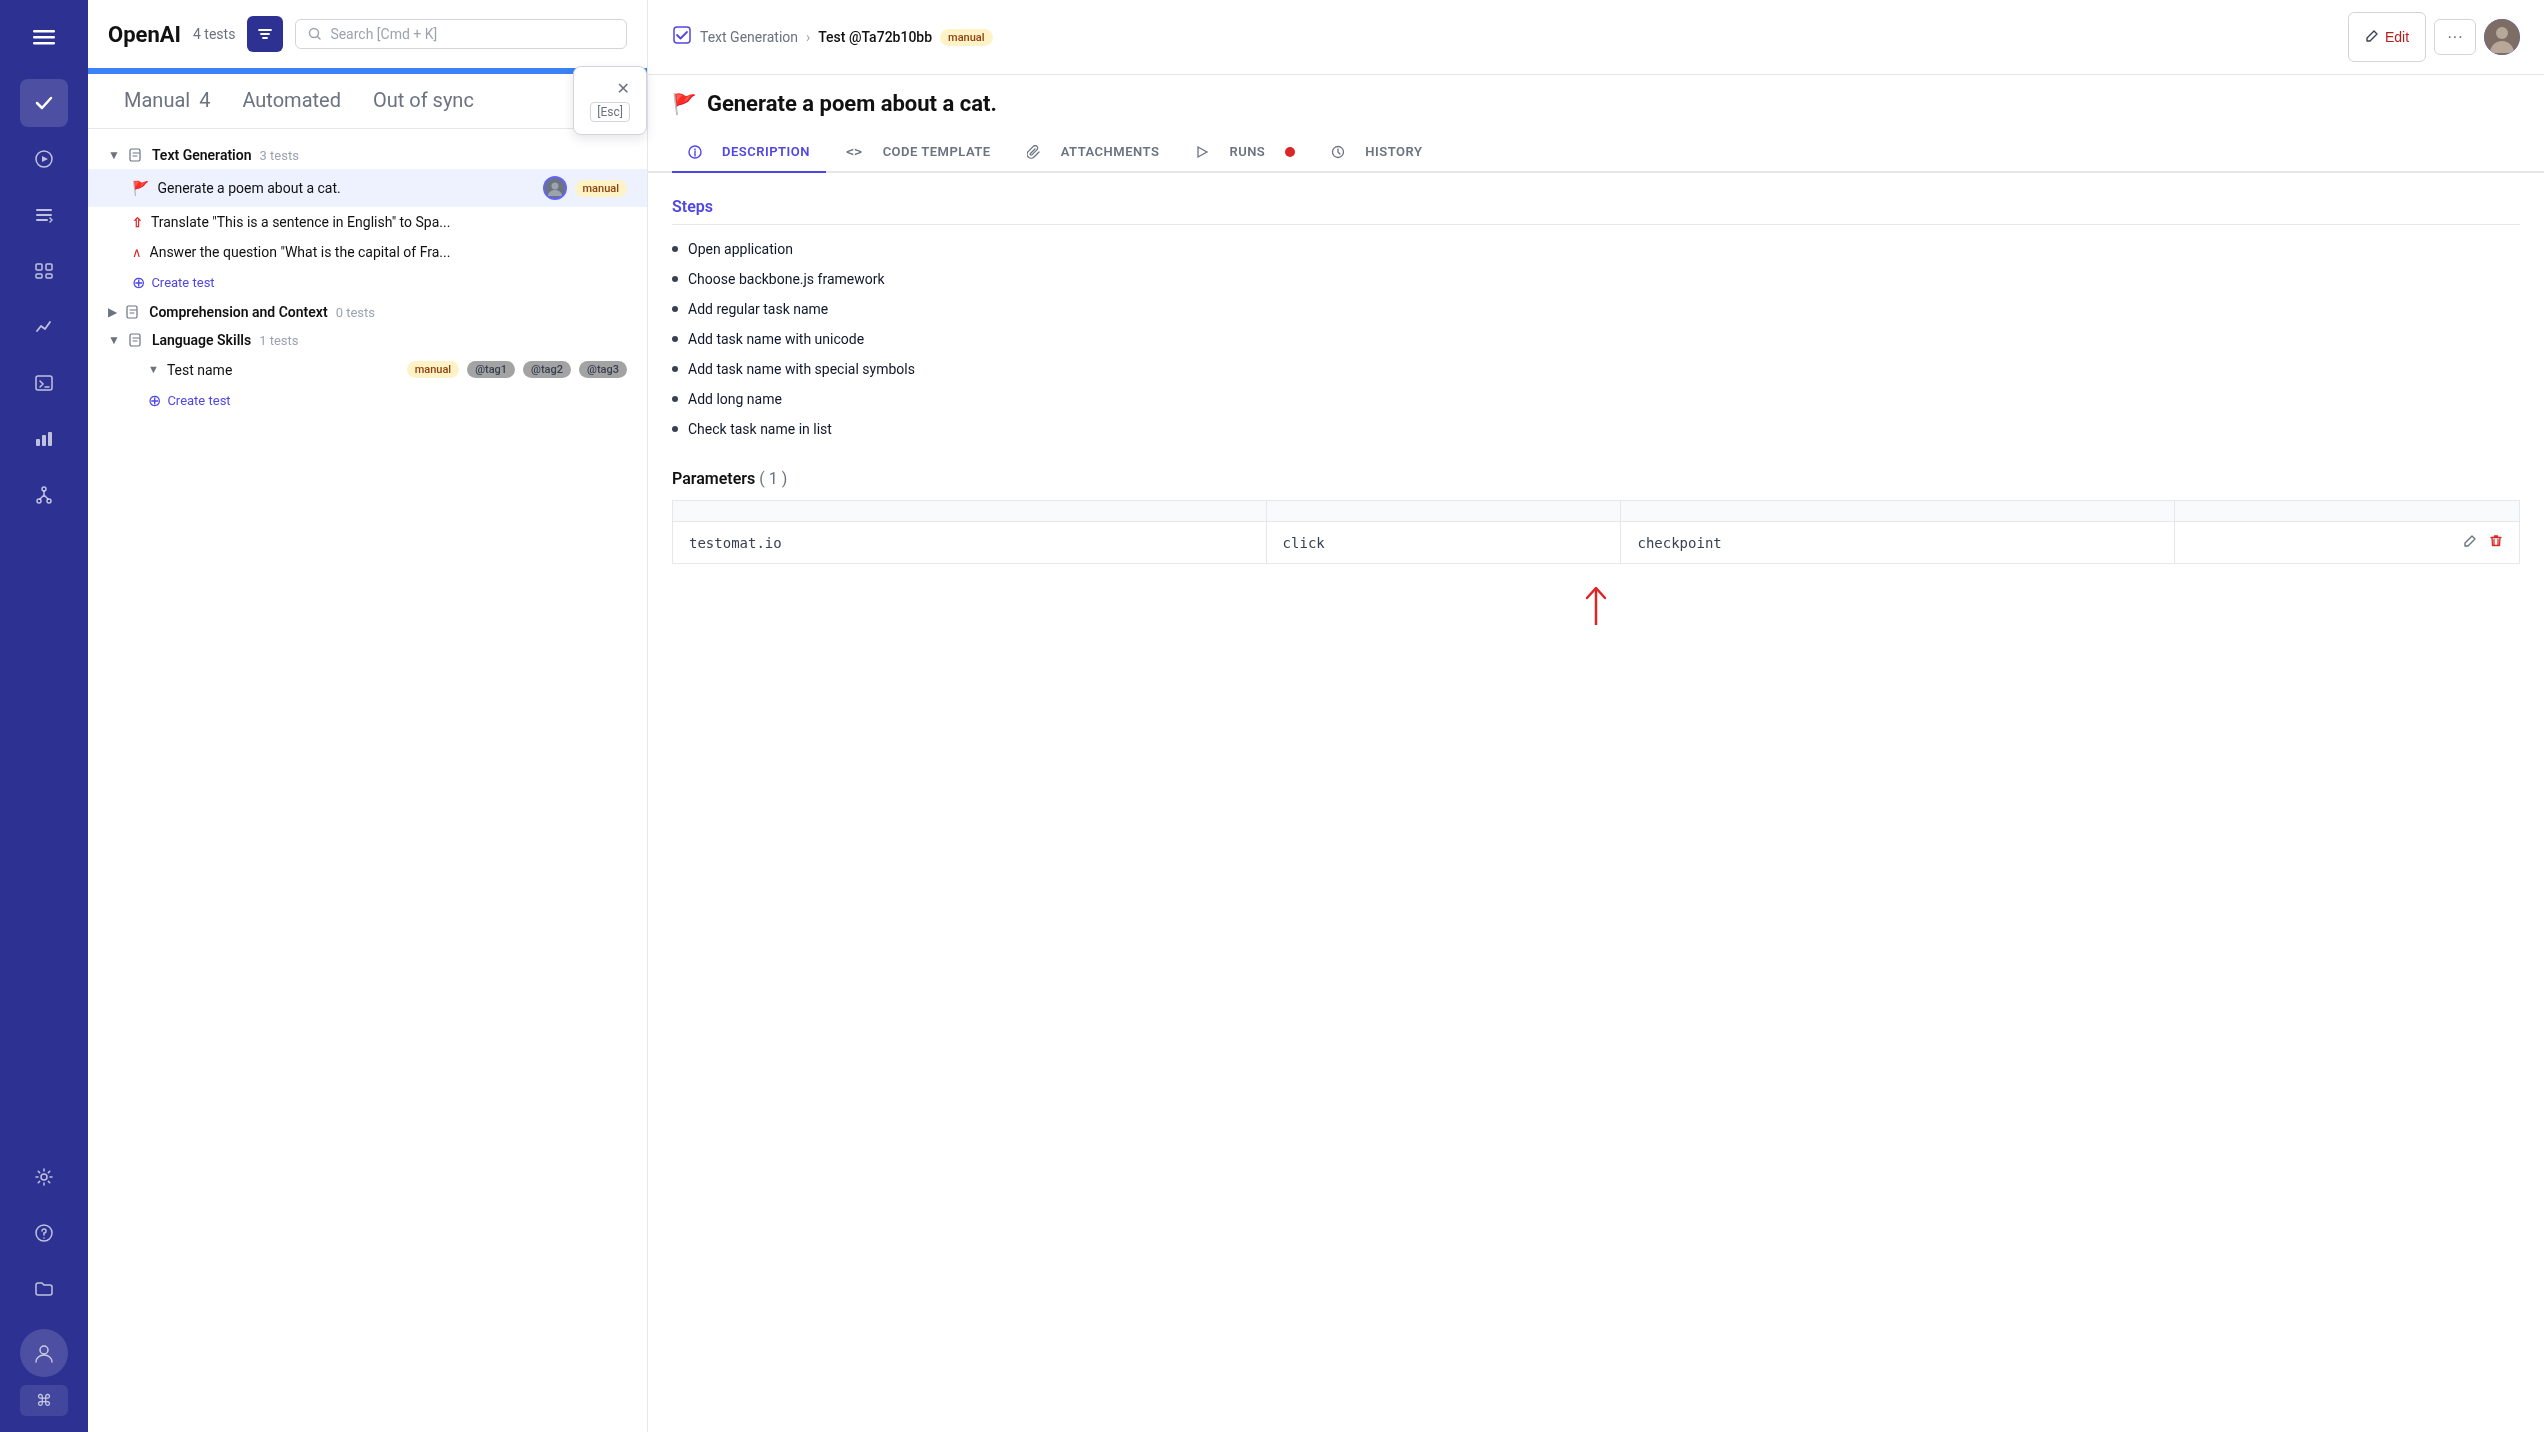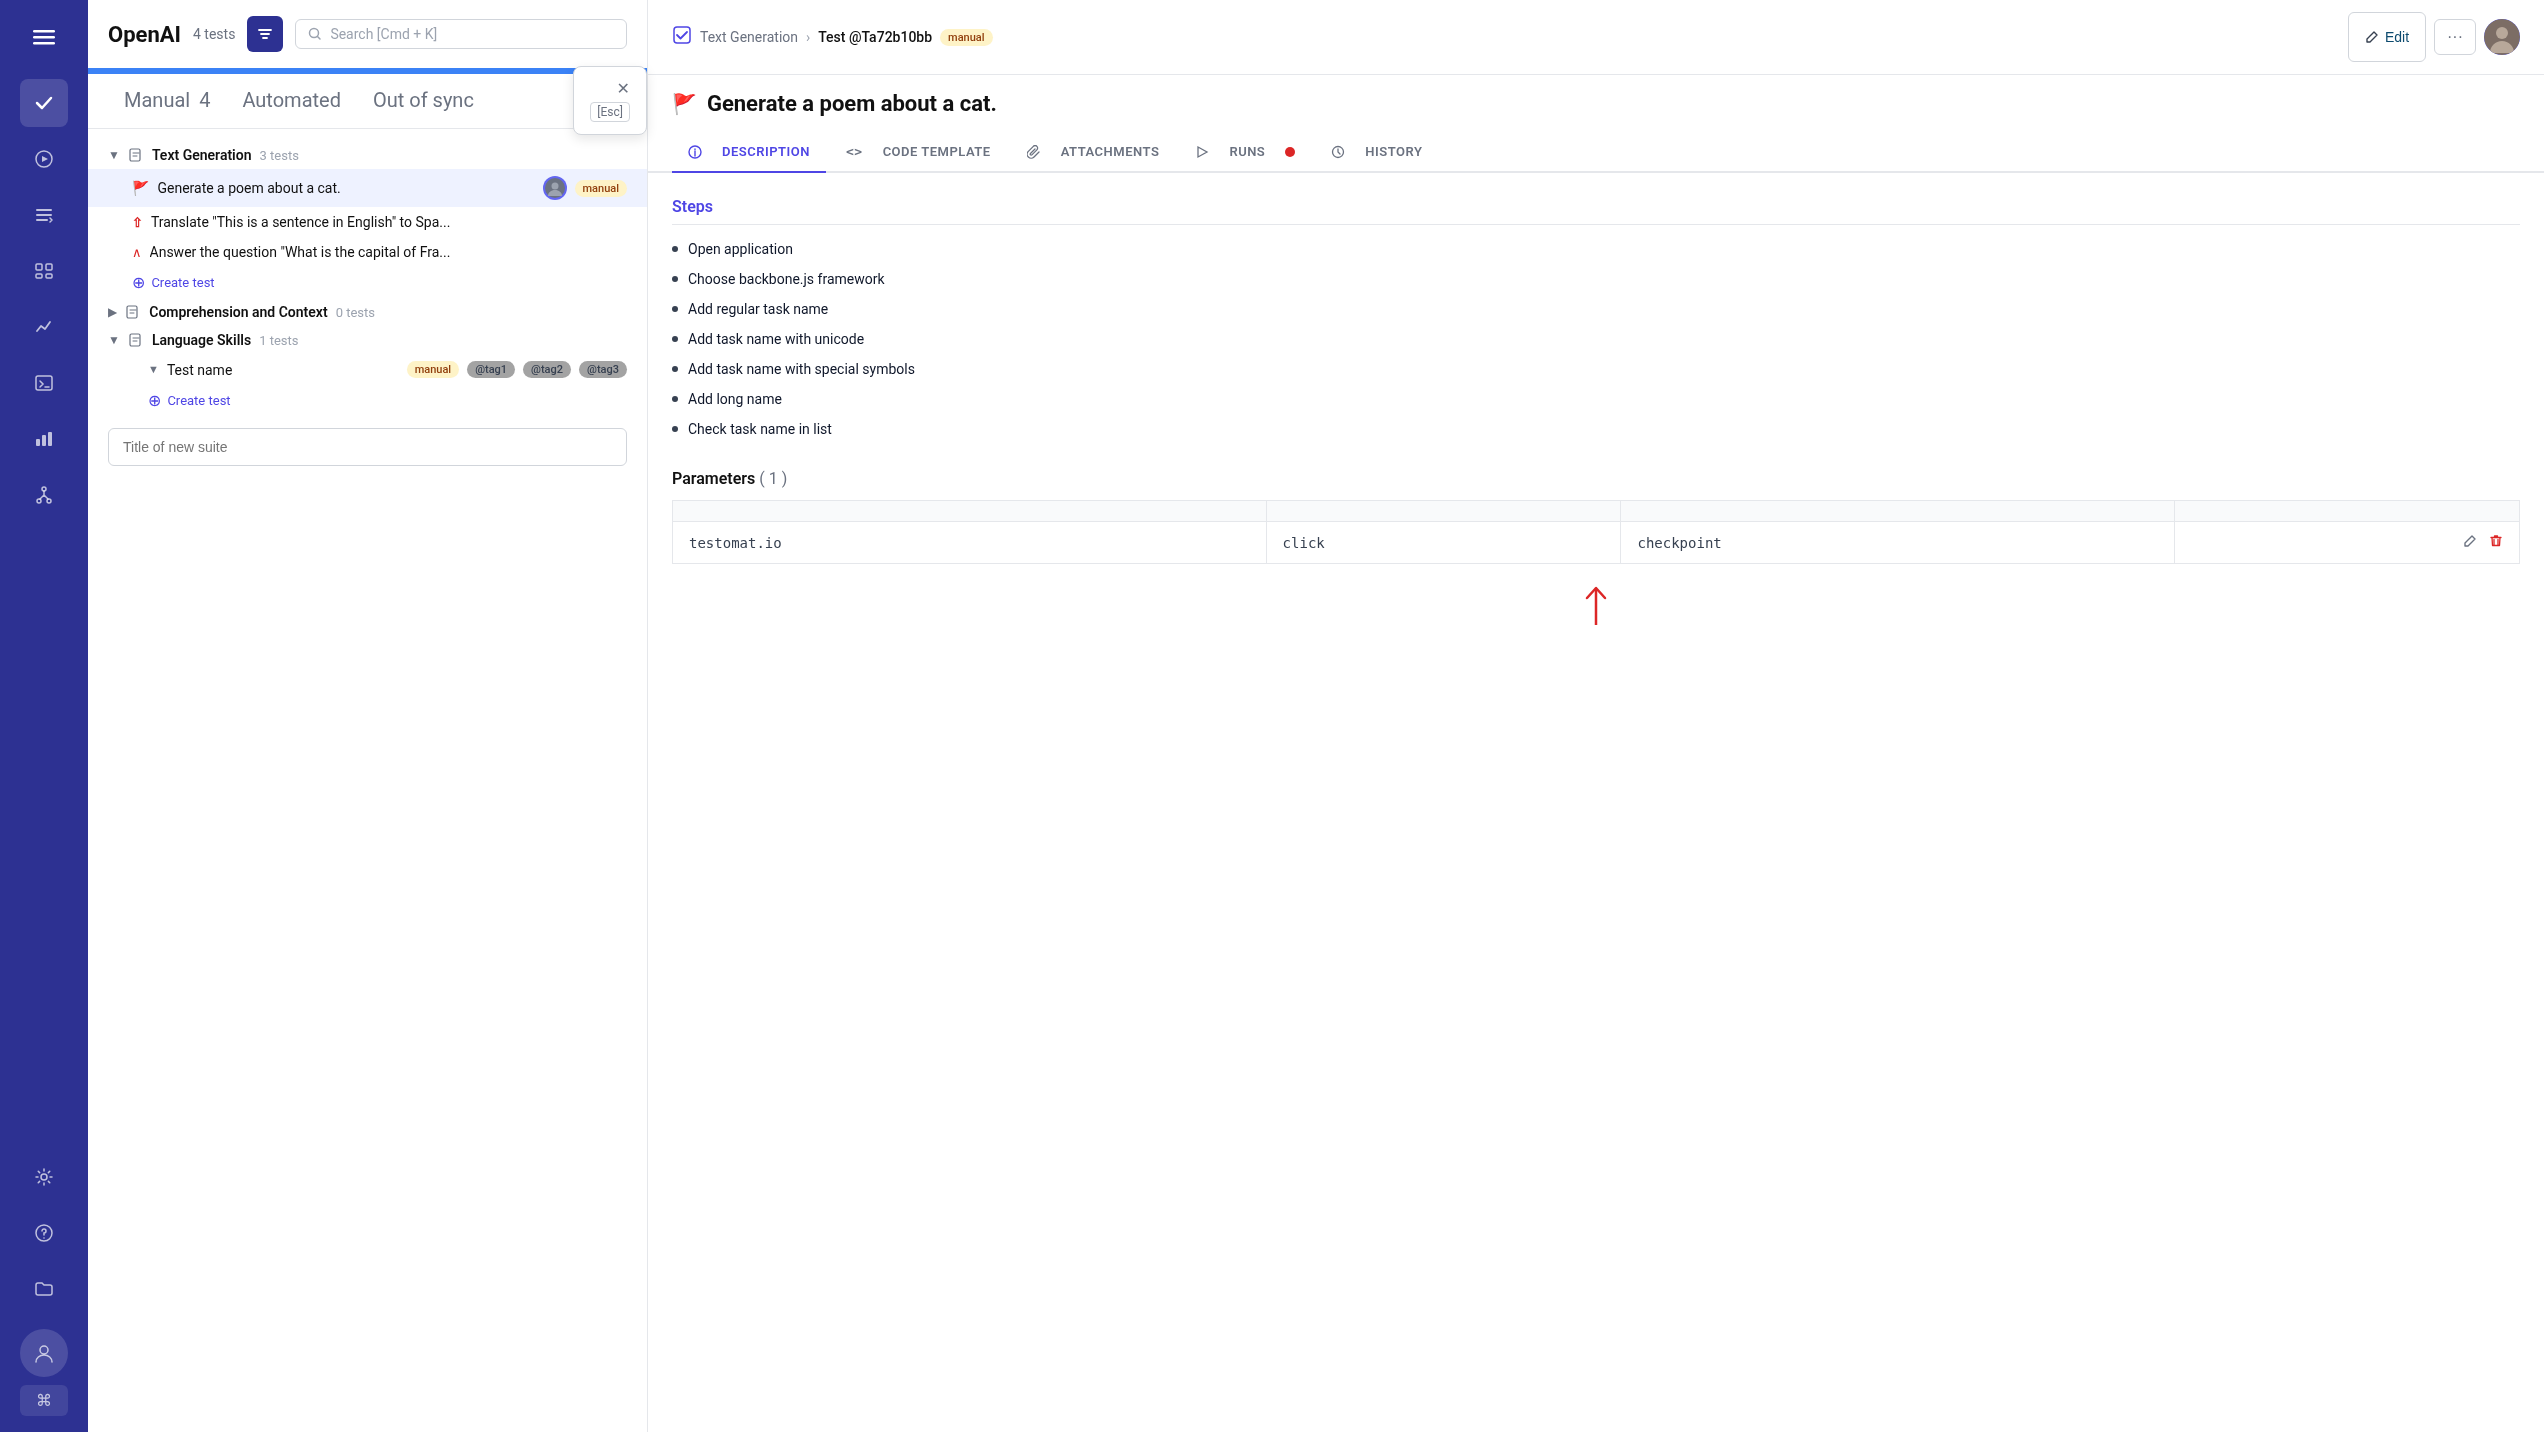--- a/index.html
+++ b/index.html
@@ -259,29 +259,28 @@
     .badge-manual-sm {
       background: #fef3c7;
       color: #92400e;
       font-size: 11px;
       padding: 2px 8px;
       border-radius: 12px;
     }
     .topbar-spacer { flex: 1; }
     .edit-btn {
       display: flex;
-      align-items: center;
       gap: 6px;
       border: 1px solid #d1d5db;
       border-radius: 6px;
       padding: 16px 16px;
       cursor: pointer;
       font-size: 14px;
       font-weight: 500;
-      color: #0c4a6e;
+      color: #b91c1c;
       background: #fff;
     }
     .more-btn {
       border: 1px solid #d1d5db;
       border-radius: 6px;
       padding: 8px 12px;
       cursor: pointer;
       background: #fff;
       font-size: 16px;
       color: #6b7280;
@@ -628,21 +627,20 @@
       <span class="badge badge-tag">@tag3</span>
     </div>
 
     
     <div class="create-test-link" style="padding-left:60px;">
       <span style="font-size:16px;color:#4f46e5;">⊕</span>
       <span>Create test</span>
     </div>
 
     
-    <input class="new-suite-input" type="text" placeholder="Title of new suite" style="">
   </div>
 </div>
 
 <div class="right-panel">
 
   <div class="right-topbar">
     <span style="color:#4f46e5;font-size:18px;">
       <svg width="20" height="20" viewBox="0 0 20 20" fill="none">
         <rect x="2" y="2" width="16" height="16" rx="3" stroke="#4f46e5" stroke-width="1.5"></rect>
         <path d="M5 10l3.5 3.5L15 7" stroke="#4f46e5" stroke-width="1.8" stroke-linecap="round" stroke-linejoin="round"></path>

